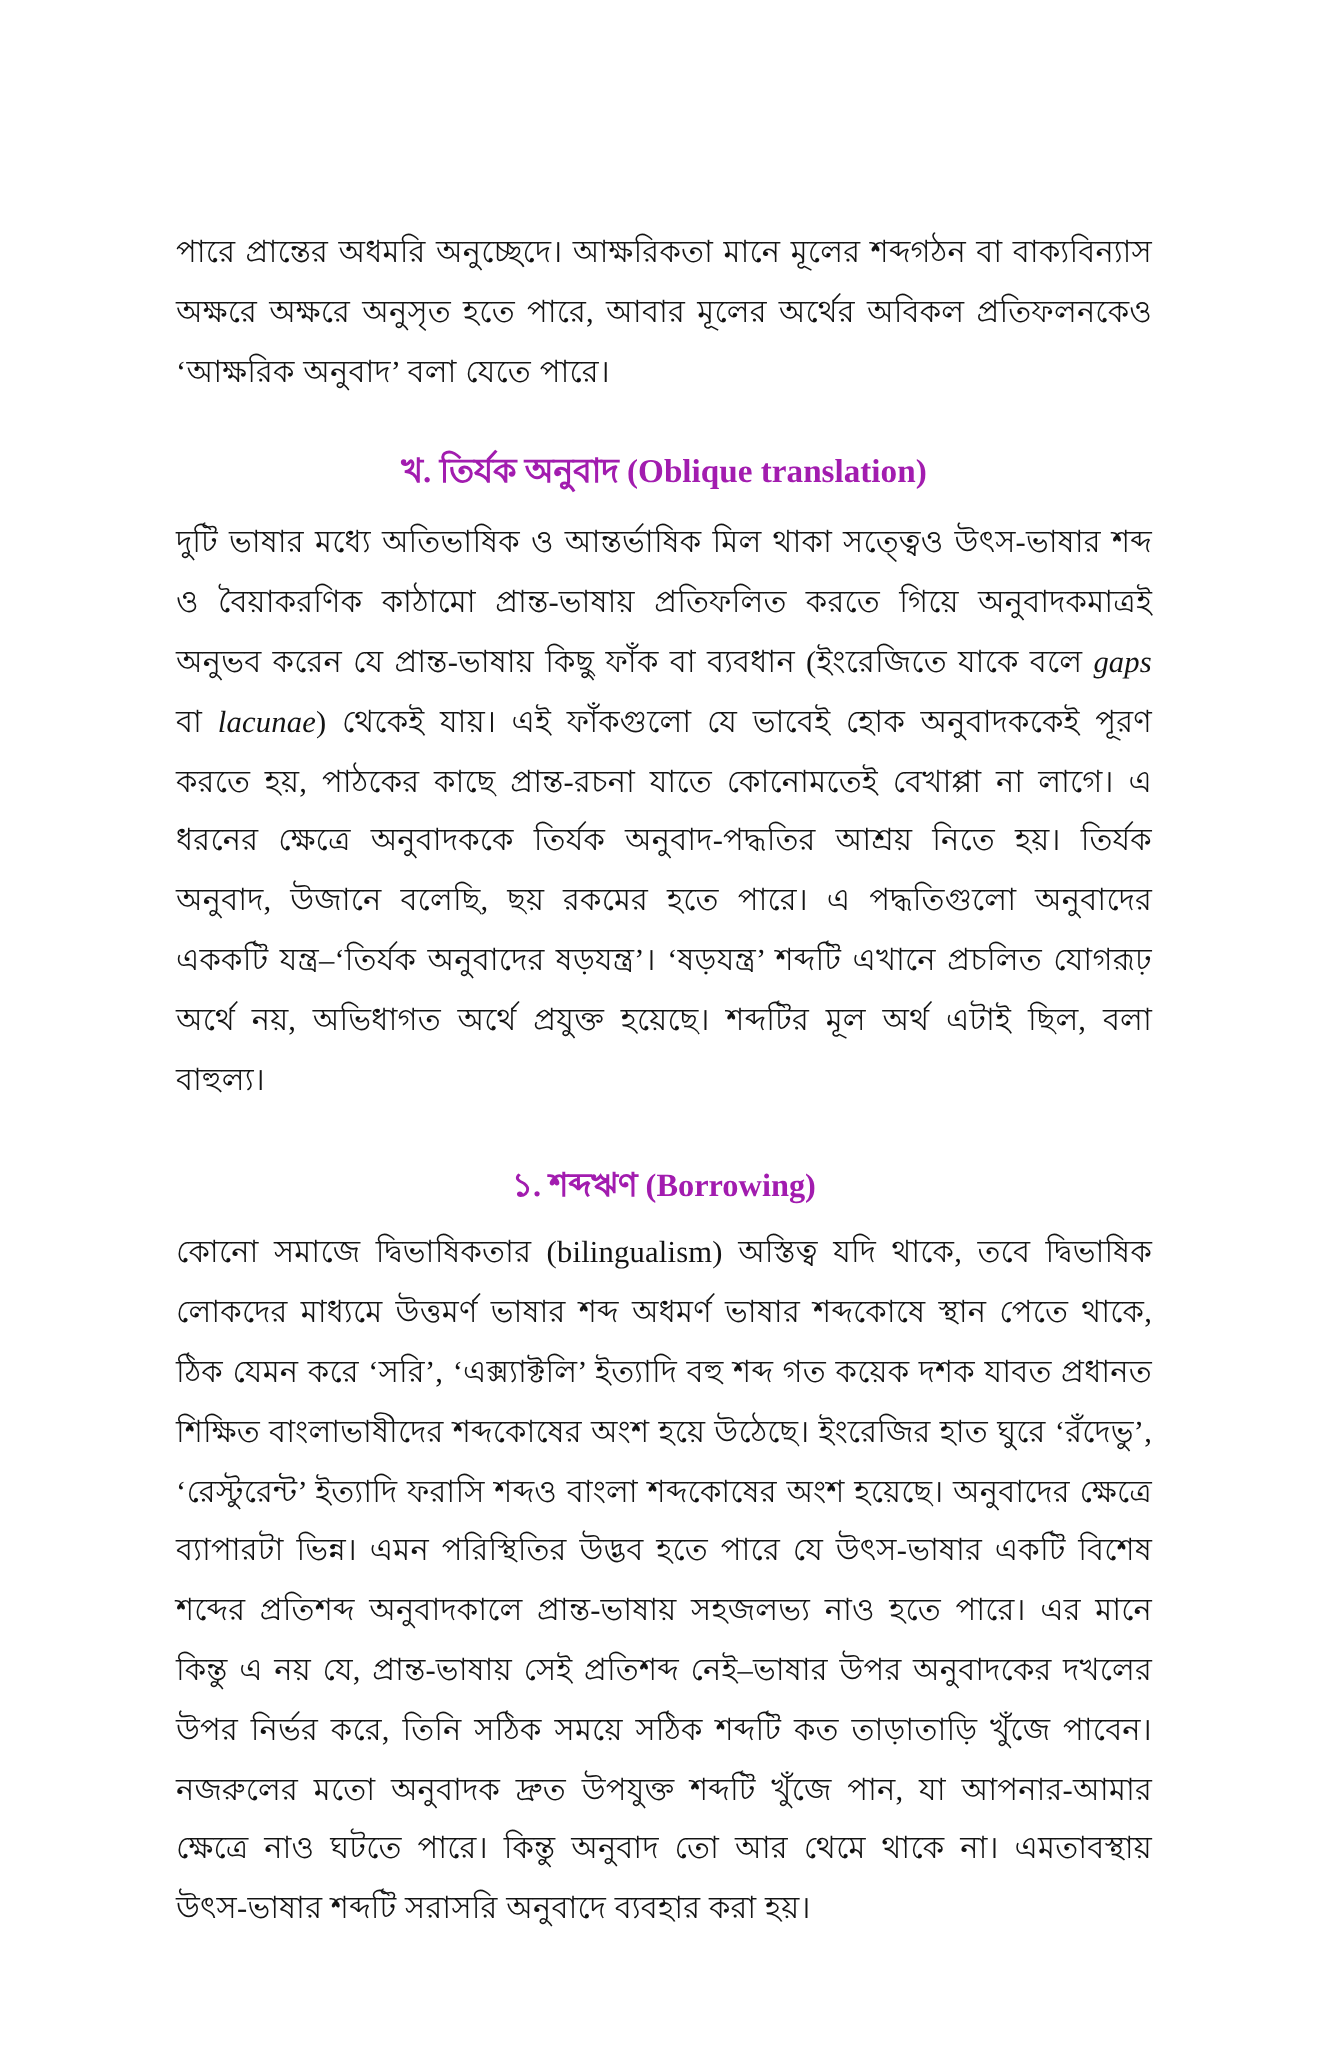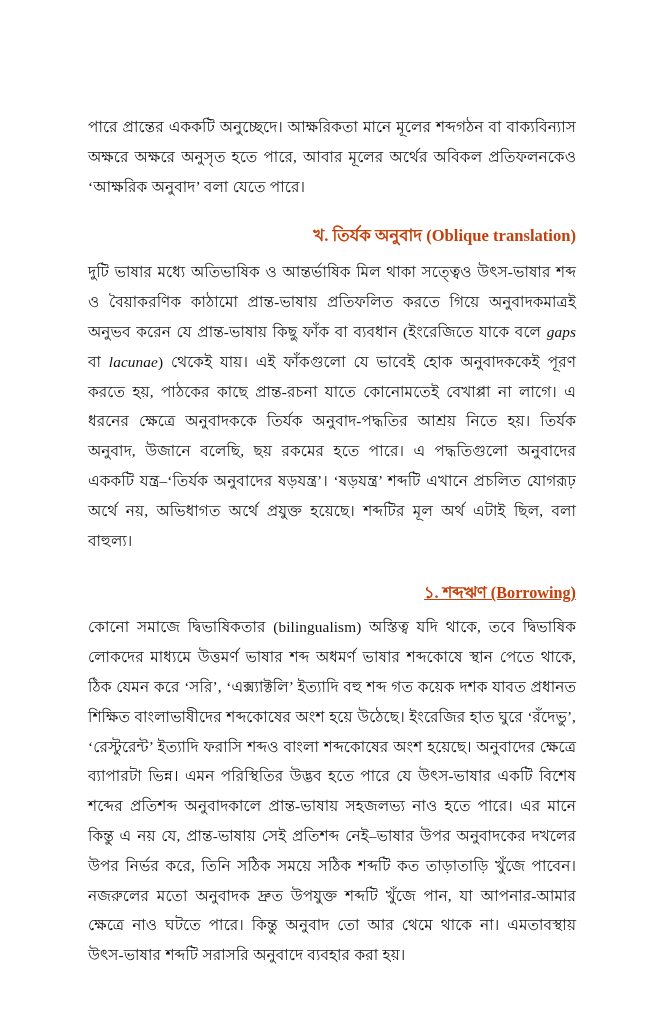--- a/index.html
+++ b/index.html
@@ -38,28 +38,27 @@
     word-spacing: 0.4px;
   }
   p.body-text.first {
     margin-bottom: 0;
   }
   h2.section-heading {
     margin: 22px 0 8px 0;
     font-size: 16.6px;
     line-height: 26px;
     font-weight: bold;
-    text-align: right;
-    color: #c2410c;
+    text-align: center;
+    color: #a21caf;
   }
   h2.section-heading.sub {
     margin-top: 25px;
     margin-bottom: 6px;
     font-size: 16.2px;
-    text-decoration: underline;
   }
   em.latin-italic {
     font-family: "Liberation Serif", "DejaVu Serif", serif;
   }
   .footer {
     position: absolute;
     left: 88px;
     bottom: 58px;
     width: 500px;
     font-size: 13.2px;
@@ -77,21 +76,21 @@
     padding-right: 1px;
   }
 </style>
 </head>
 <body>
 
 <div class="page">
 
   <div class="content">
 
-    <p class="body-text first">পারে প্রান্তের এককটি অনুচ্ছেদে। আক্ষরিকতা মানে মূলের শব্দগঠন বা বাক্যবিন্যাস অক্ষরে অক্ষরে অনুসৃত হতে পারে, আবার মূলের অর্থের অবিকল প্রতিফলনকেও ‘আক্ষরিক অনুবাদ’ বলা যেতে পারে।</p>
+    <p class="body-text first">পারে প্রান্তের অধমরি অনুচ্ছেদে। আক্ষরিকতা মানে মূলের শব্দগঠন বা বাক্যবিন্যাস অক্ষরে অক্ষরে অনুসৃত হতে পারে, আবার মূলের অর্থের অবিকল প্রতিফলনকেও ‘আক্ষরিক অনুবাদ’ বলা যেতে পারে।</p>
 
     <h2 class="section-heading">খ. তির্যক অনুবাদ (Oblique translation)</h2>
 
     <p class="body-text"><span>দুটি ভাষার মধ্যে অতিভাষিক ও আন্তর্ভাষিক মিল থাকা সত্ত্বেও উৎস-ভাষার শব্দ ও বৈয়াকরণিক কাঠামো প্রান্ত-ভাষায় প্রতিফলিত করতে গিয়ে অনুবাদকমাত্রই অনুভব করেন যে প্রান্ত-ভাষায় কিছু ফাঁক বা ব্যবধান (ইংরেজিতে যাকে বলে </span><em class="latin-italic">gaps</em><span> বা </span><em class="latin-italic">lacunae</em><span>) থেকেই যায়। এই ফাঁকগুলো যে ভাবেই হোক অনুবাদককেই পূরণ করতে হয়, পাঠকের কাছে প্রান্ত-রচনা যাতে কোনোমতেই বেখাপ্পা না লাগে। এ ধরনের ক্ষেত্রে অনুবাদককে তির্যক অনুবাদ-পদ্ধতির আশ্রয় নিতে হয়। তির্যক অনুবাদ, উজানে বলেছি, ছয় রকমের হতে পারে। এ পদ্ধতিগুলো অনুবাদের এককটি যন্ত্র–‘তির্যক অনুবাদের ষড়যন্ত্র’। ‘ষড়যন্ত্র’ শব্দটি এখানে প্রচলিত যোগরূঢ় অর্থে নয়, অভিধাগত অর্থে প্রযুক্ত হয়েছে। শব্দটির মূল অর্থ এটাই ছিল, বলা বাহুল্য।</span></p>
 
     <h2 class="section-heading sub">১. শব্দঋণ (Borrowing)</h2>
 
     <p class="body-text">কোনো সমাজে দ্বিভাষিকতার (bilingualism) অস্তিত্ব যদি থাকে, তবে দ্বিভাষিক লোকদের মাধ্যমে উত্তমর্ণ ভাষার শব্দ অধমর্ণ ভাষার শব্দকোষে স্থান পেতে থাকে, ঠিক যেমন করে ‘সরি’, ‘এক্স্যাক্টলি’ ইত্যাদি বহু শব্দ গত কয়েক দশক যাবত প্রধানত শিক্ষিত বাংলাভাষীদের শব্দকোষের অংশ হয়ে উঠেছে। ইংরেজির হাত ঘুরে ‘রঁদেভু’, ‘রেস্টুরেন্ট’ ইত্যাদি ফরাসি শব্দও বাংলা শব্দকোষের অংশ হয়েছে। অনুবাদের ক্ষেত্রে ব্যাপারটা ভিন্ন। এমন পরিস্থিতির উদ্ভব হতে পারে যে উৎস-ভাষার একটি বিশেষ শব্দের প্রতিশব্দ অনুবাদকালে প্রান্ত-ভাষায় সহজলভ্য নাও হতে পারে। এর মানে কিন্তু এ নয় যে, প্রান্ত-ভাষায় সেই প্রতিশব্দ নেই–ভাষার উপর অনুবাদকের দখলের উপর নির্ভর করে, তিনি সঠিক সময়ে সঠিক শব্দটি কত তাড়াতাড়ি খুঁজে পাবেন। নজরুলের মতো অনুবাদক দ্রুত উপযুক্ত শব্দটি খুঁজে পান, যা আপনার-আমার ক্ষেত্রে নাও ঘটতে পারে। কিন্তু অনুবাদ তো আর থেমে থাকে না। এমতাবস্থায় উৎস-ভাষার শব্দটি সরাসরি অনুবাদে ব্যবহার করা হয়।</p>
 
   </div>

